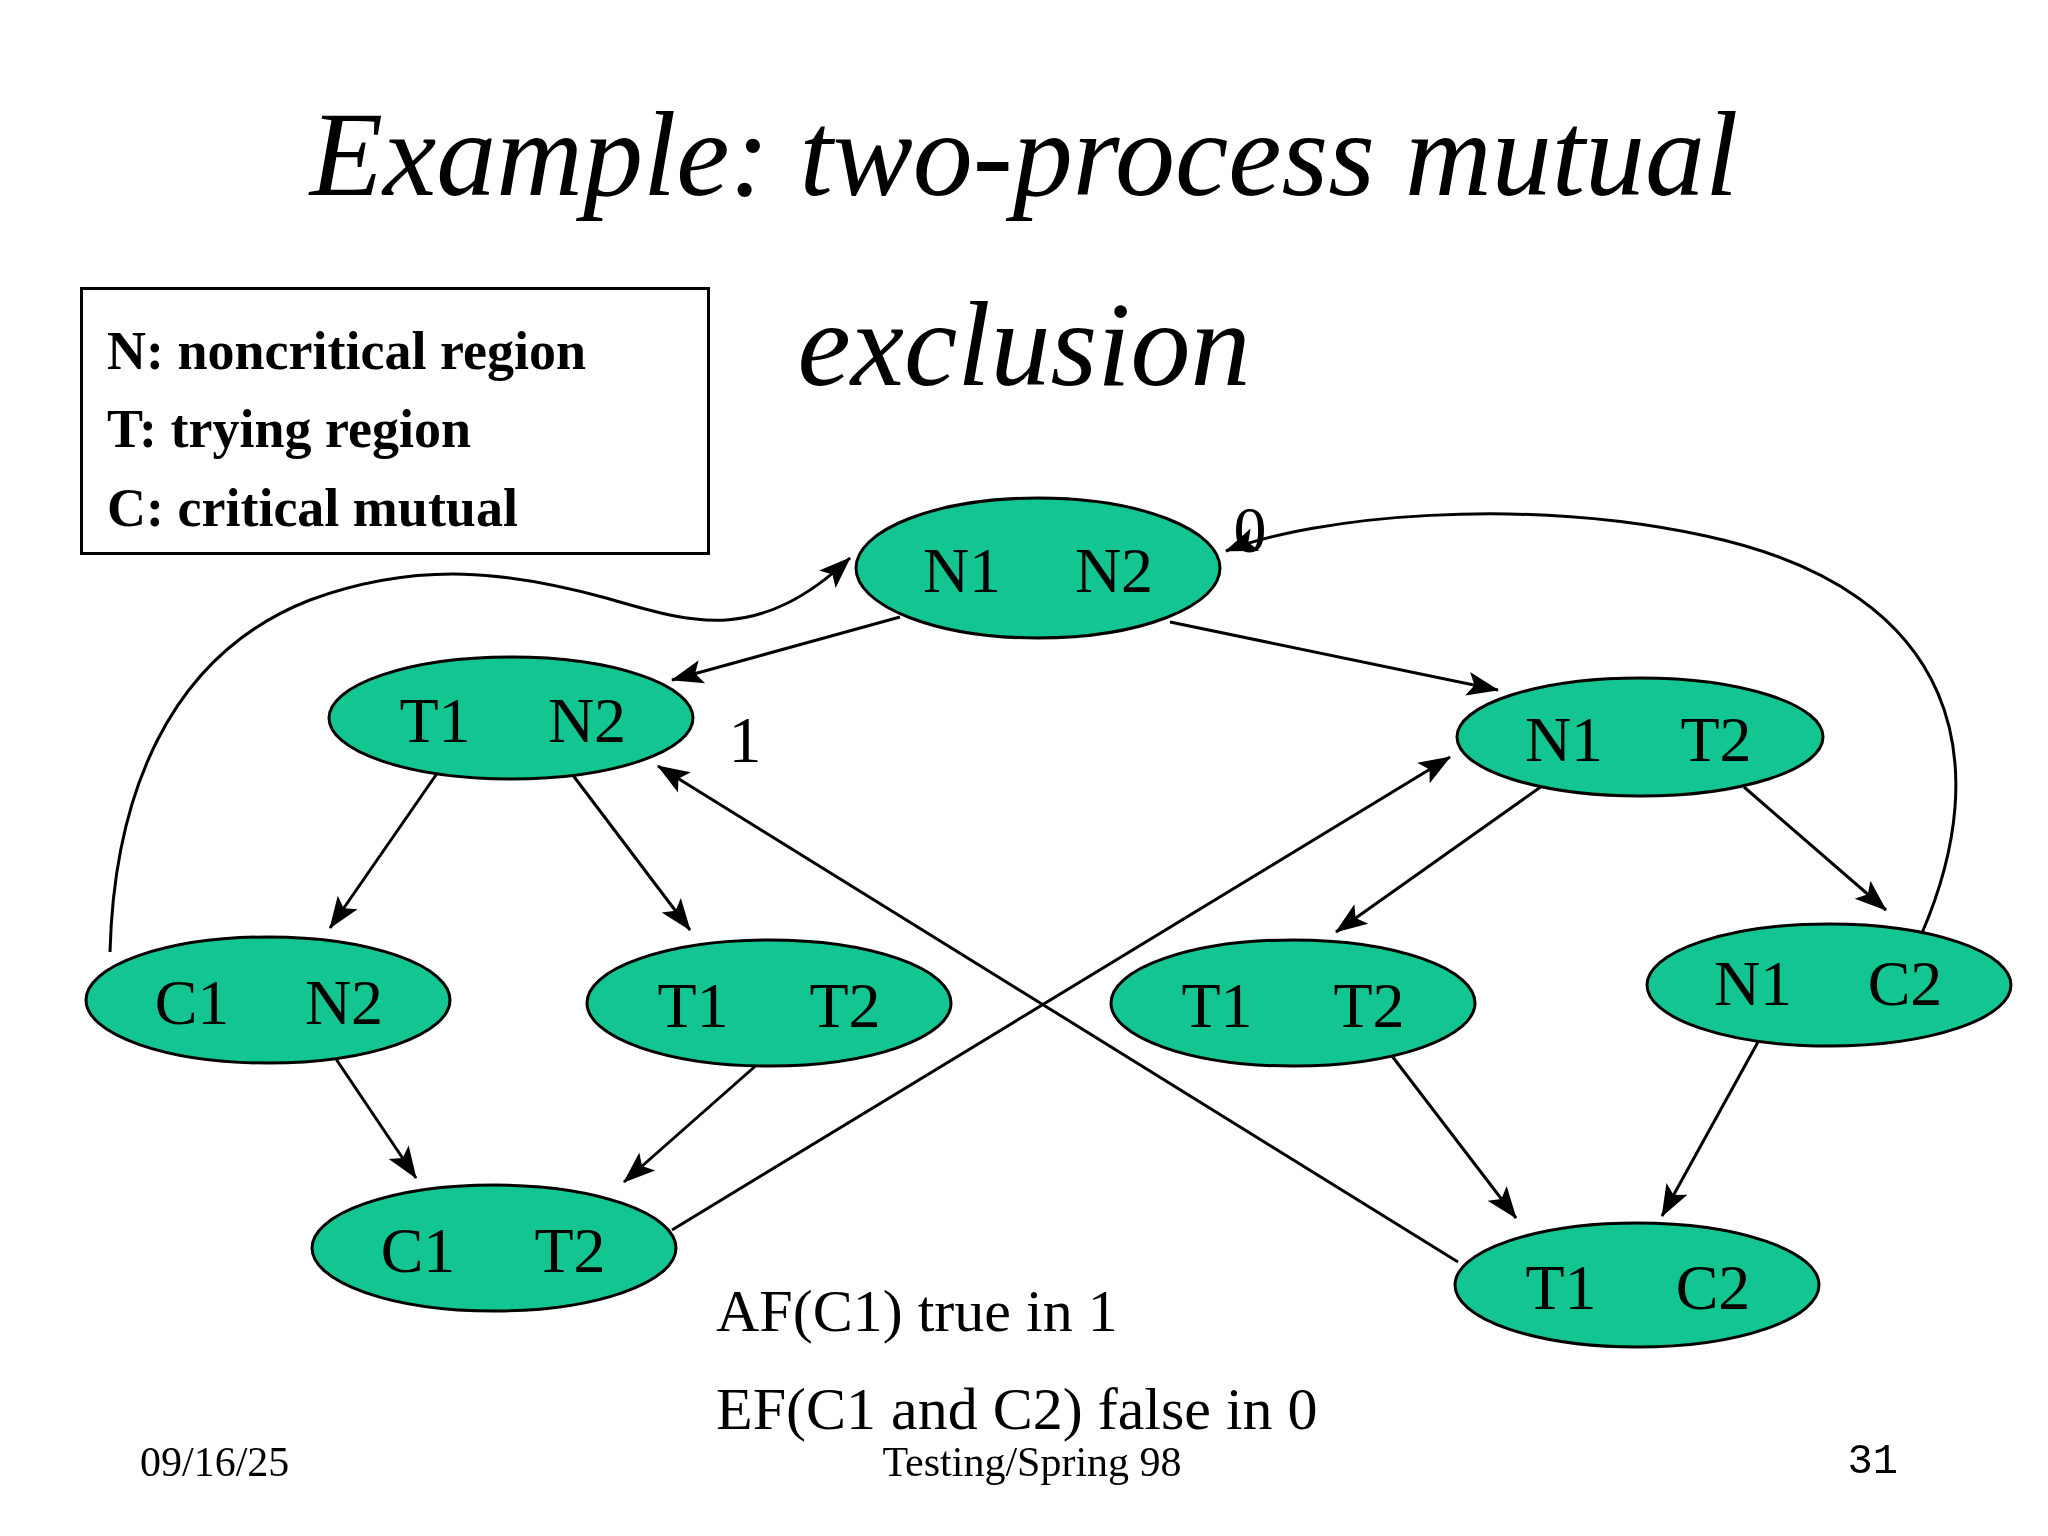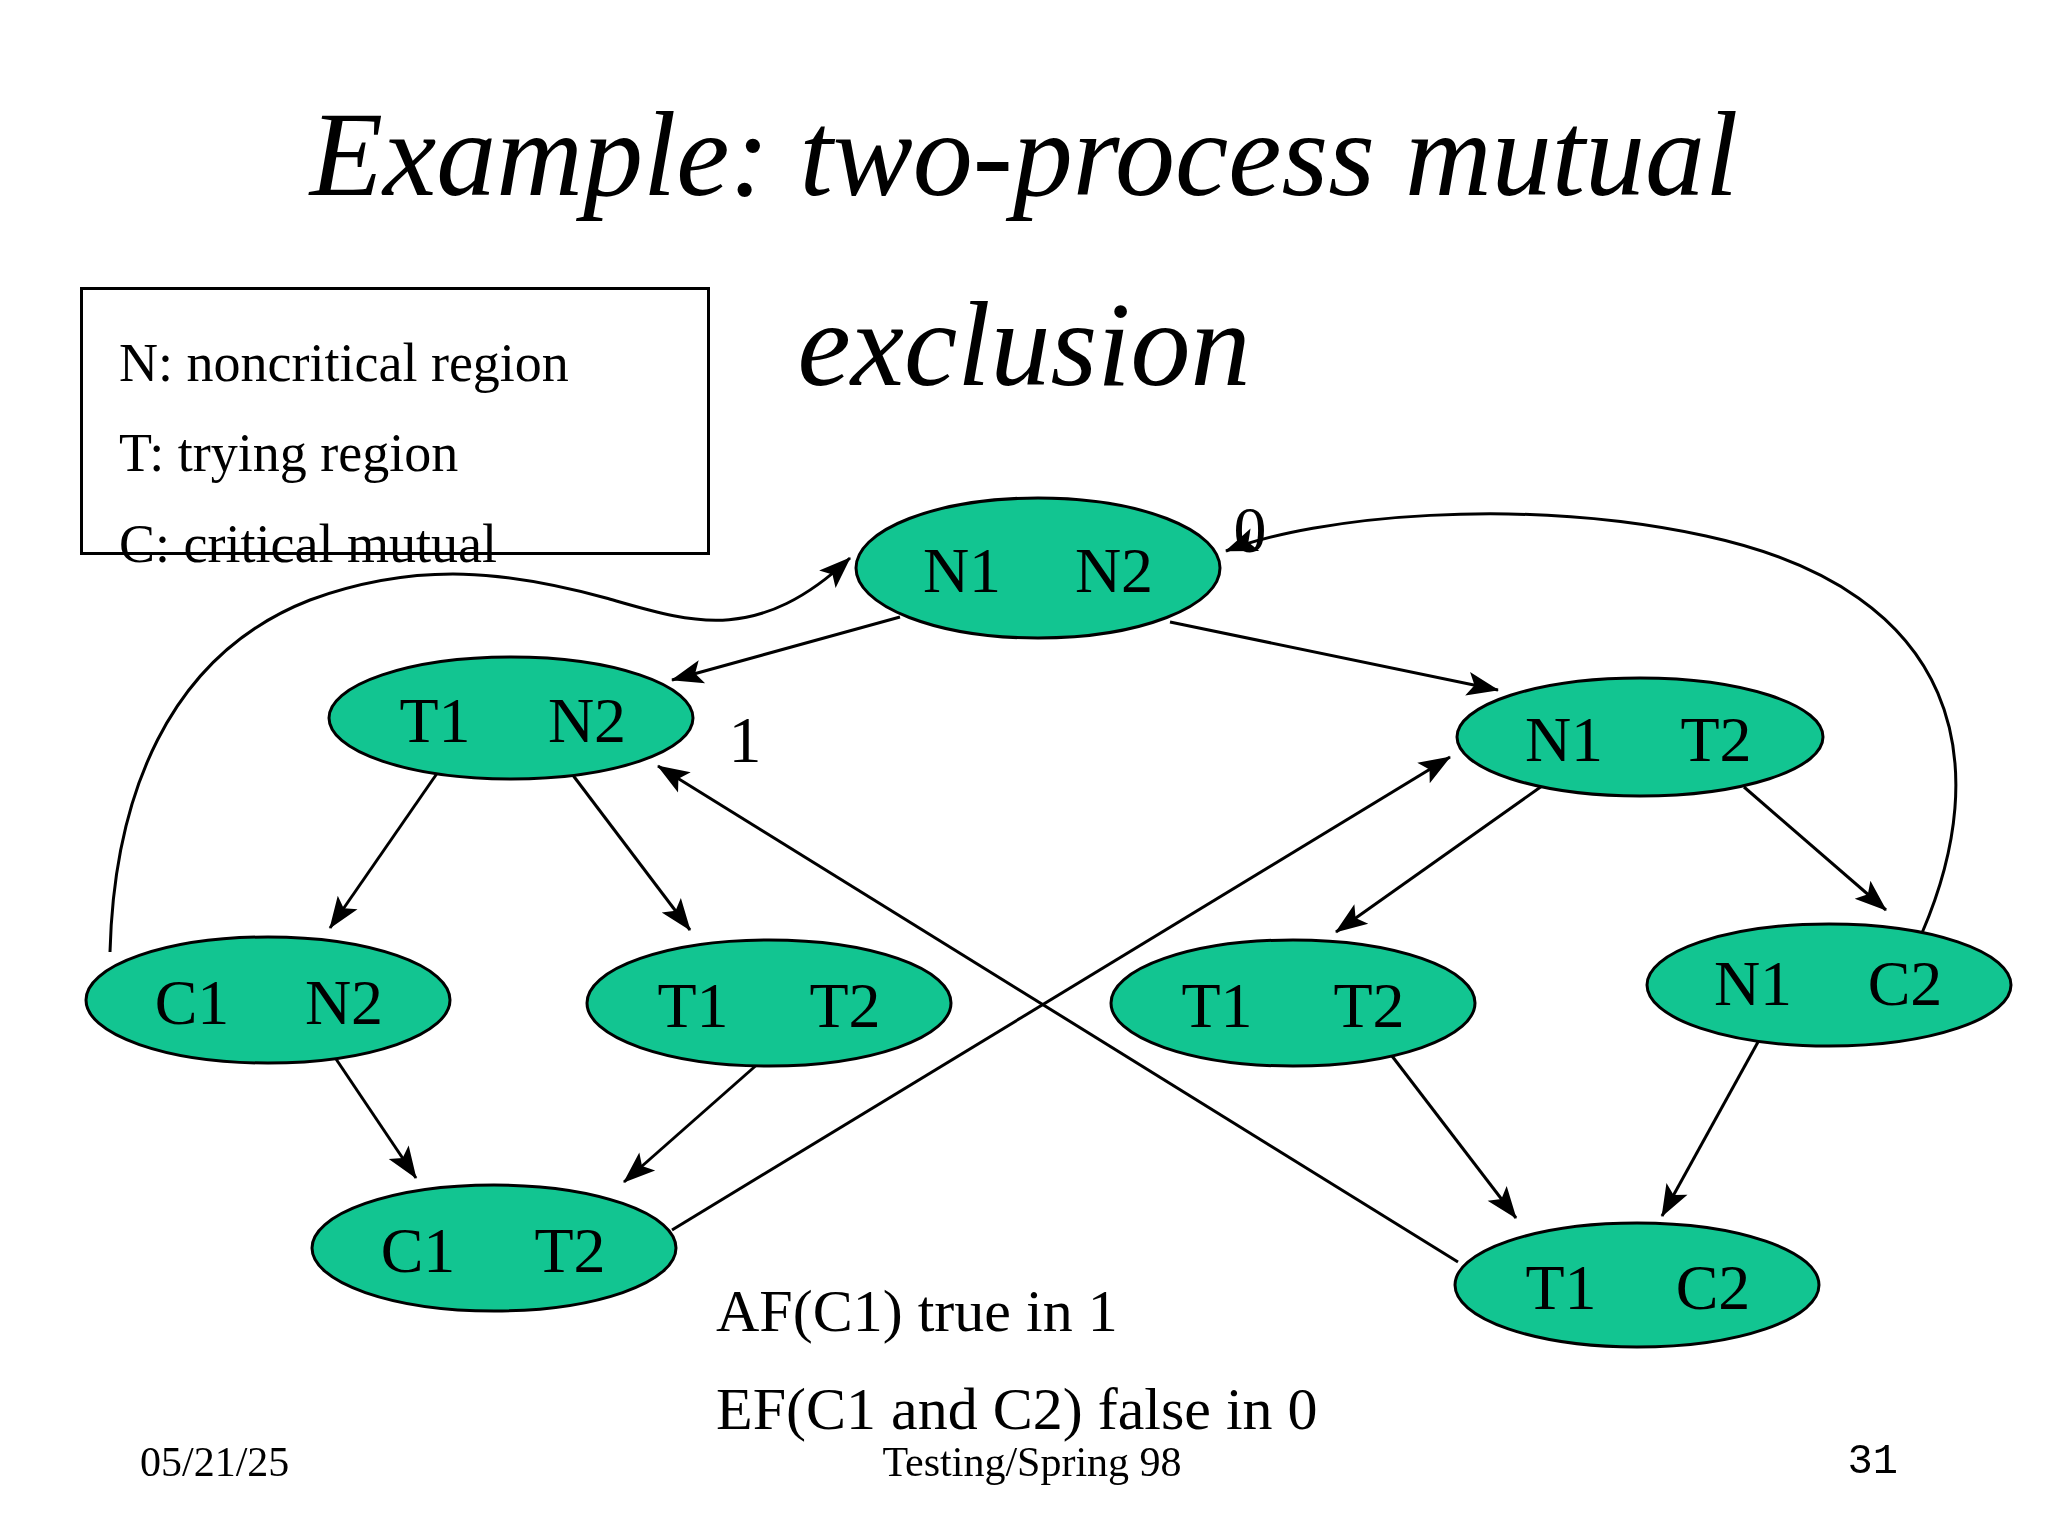--- a/index.html
+++ b/index.html
@@ -4,21 +4,21 @@
 <style>
   html,body{margin:0;padding:0;}
   body{width:2048px;height:1536px;background:#ffffff;position:relative;overflow:hidden;
        font-family:"Liberation Serif","DejaVu Serif",serif;color:#000;}
   .slide{position:absolute;inset:0;}
   .title{position:absolute;top:60px;left:0;width:2048px;text-align:center;
          font-size:120px;line-height:1.58;color:#000;font-style:italic;}
   .legend-box{position:absolute;left:80px;top:287px;width:630px;height:268px;
               border:3px solid #000;background:#fff;box-sizing:border-box;
               padding:22px 10px 0 24px;font-size:54px;line-height:1.45;}
-  .legend-box p{margin:12px;}
+  .legend-box p{margin:0;font-weight:bold;}
   .annotation{position:absolute;left:708px;top:1258px;font-size:60px;line-height:1.5;}
   .annotation p{margin:8px;}
   .footer{position:absolute;left:0;top:1438px;width:2048px;font-size:42px;}
   .footer .date{position:absolute;left:140px;top:0;}
   .footer .course{position:absolute;left:0;top:0;width:2048px;text-align:center;padding-left:8px;}
   .footer .page{position:absolute;right:150px;top:0;font-family:Liberation Mono, monospace;}
   svg.diagram{position:absolute;left:0;top:0;width:2048px;height:1536px;}
   .edge{stroke:#000;stroke-width:3;fill:none;}
   .node-ellipse{stroke:#000;stroke-width:3;}
   .node-label{font-family:"Liberation Serif","DejaVu Serif",serif;font-size:64px;fill:#000;
@@ -123,18 +123,18 @@
     <text class="state-tag" x="1250" y="552">0</text>
     <text class="state-tag" x="745" y="762">1</text>
   </svg>
 
   <div class="annotation">
     <p>AF(C1) true in 1</p>
     <p>EF(C1 and C2) false in 0</p>
   </div>
 
   <div class="footer">
-    <div class="date">05/21/25</div>
+    <div class="date">09/16/25</div>
     <div class="course">Testing/Spring 98</div>
     <div class="page">31</div>
   </div>
 
 </div>
 
 </body></html>

